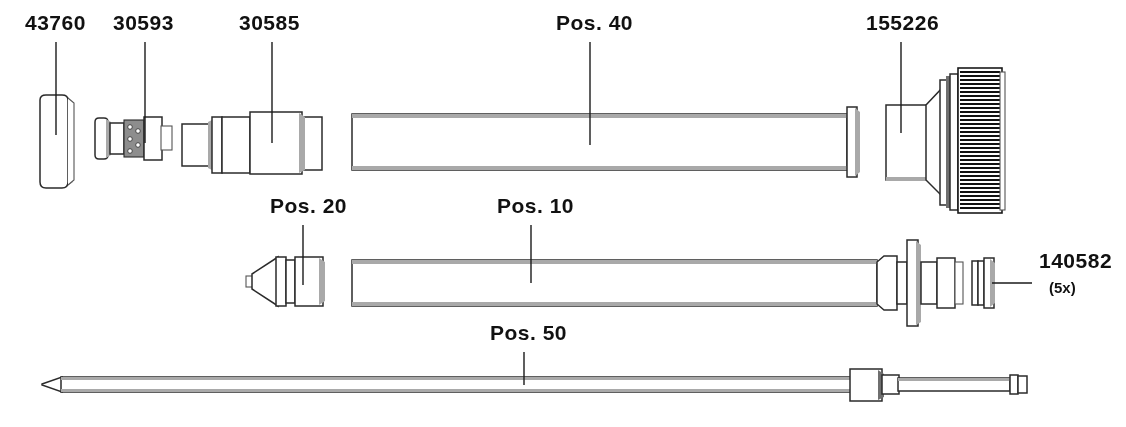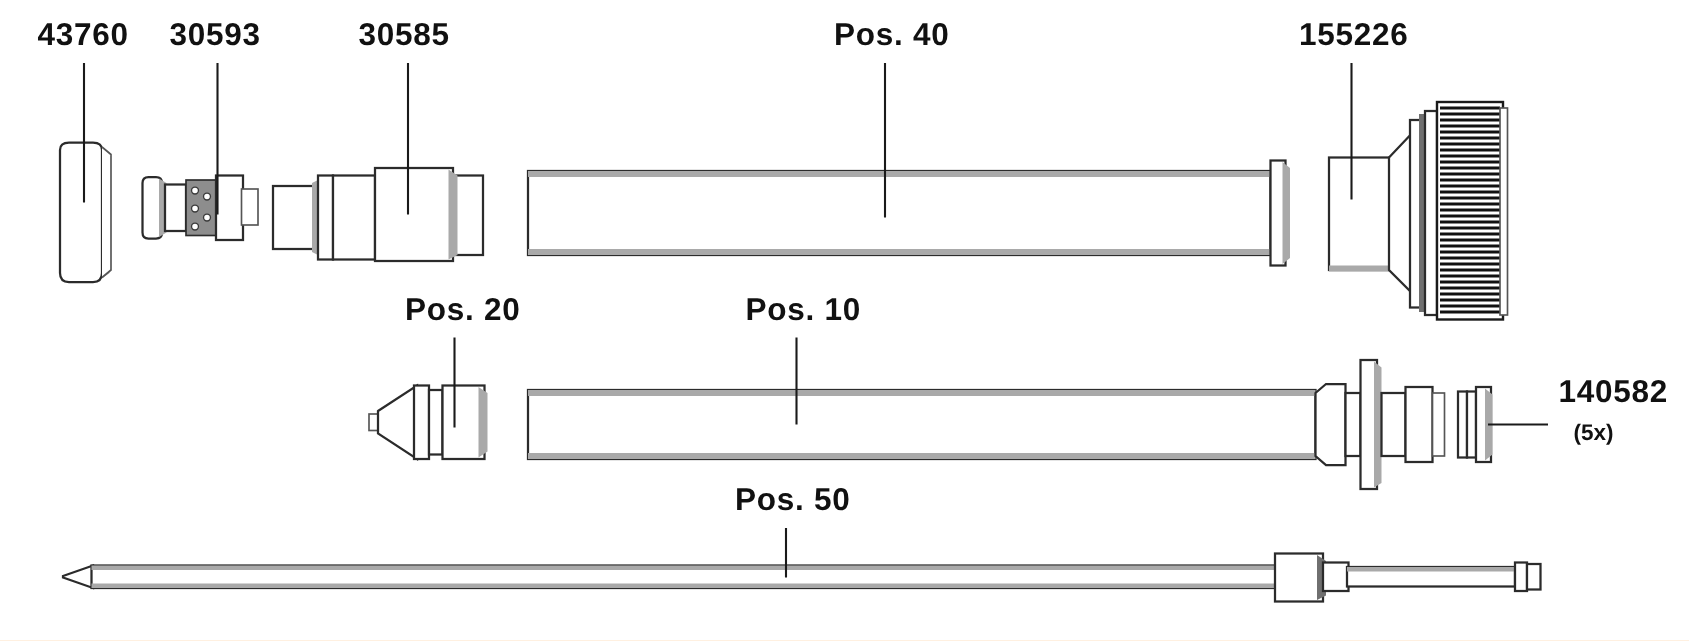--- a/index.html
+++ b/index.html
@@ -8,21 +8,21 @@
     padding: 0;
     background: #ffffff;
   }
   body {
     font-family: "Liberation Sans", sans-serif;
   }
   #diagram-root {
     position: relative;
     width: 1126px;
     height: 427px;
-    background: #fdba74;
+    background: #c2410c;
     overflow: hidden;
   }
   svg.diagram {
     display: block;
     width: 1126px;
     height: 427px;
   }
   text.callout-label {
     font-family: "Liberation Sans", sans-serif;
     font-size: 21px;

